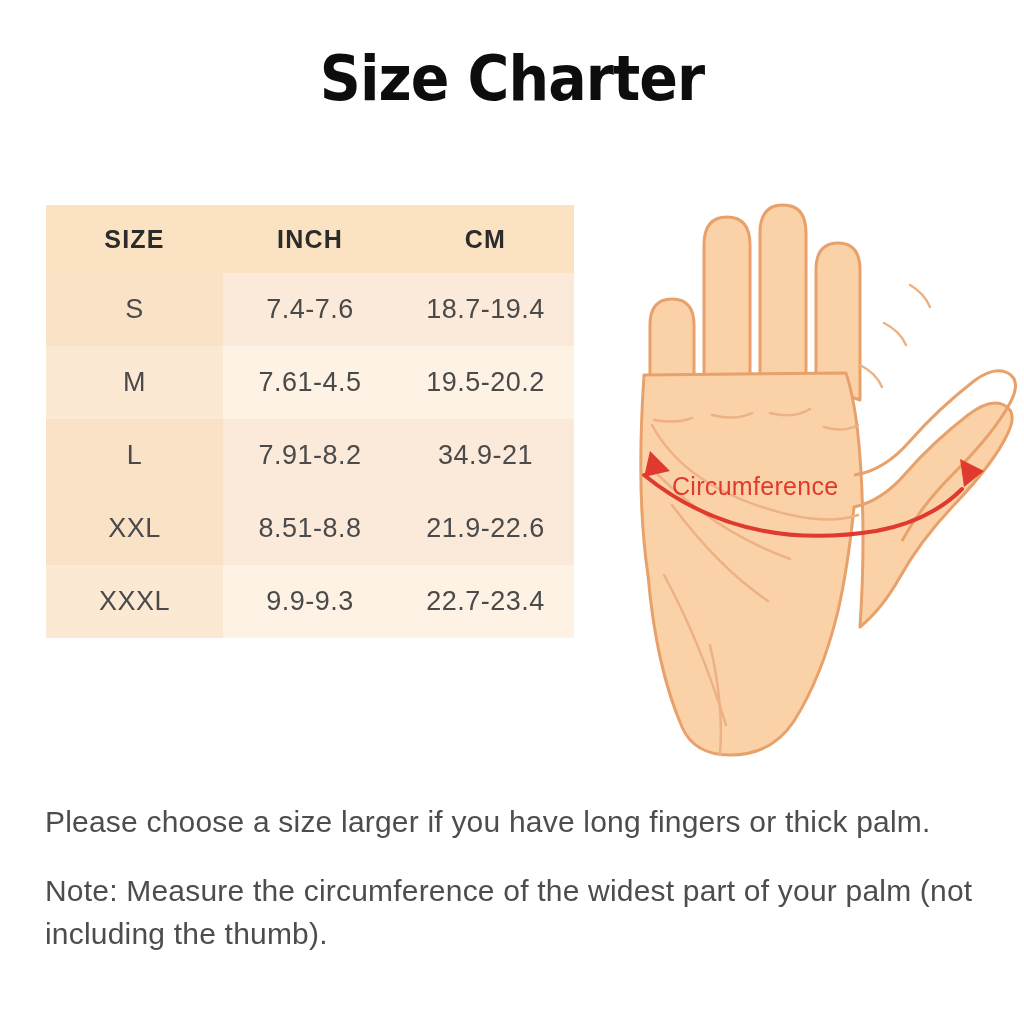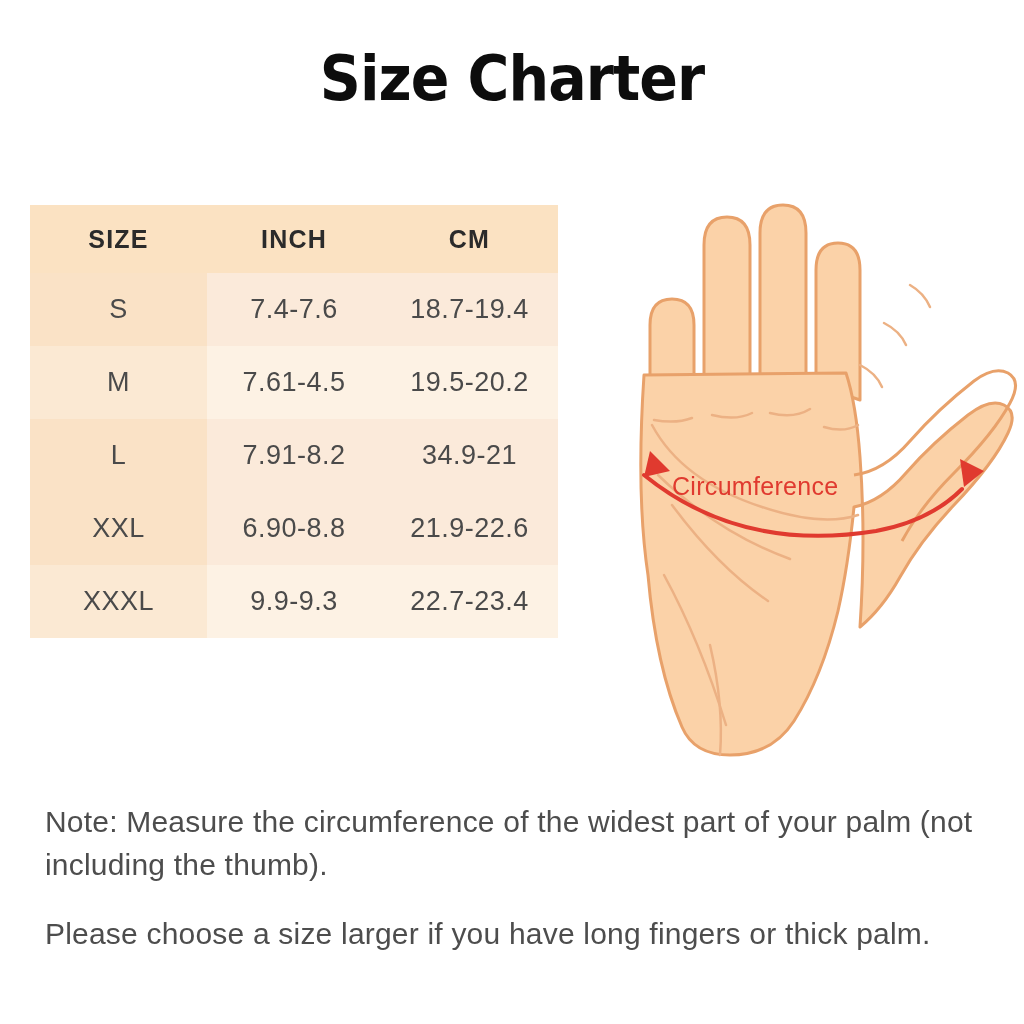--- a/index.html
+++ b/index.html
@@ -32,21 +32,21 @@
     font-weight: 700;
     font-size: 62px;
     letter-spacing: -1px;
     color: #0d0d0d;
     transform: scaleX(0.92);
   }
 
   
   .table-wrap {
     position: absolute;
-    left: 30px;
+    left: 46px;
     top: 205px;
     width: 522px;
   }
   table.size-table {
     border-collapse: collapse;
     width: 522px;
     table-layout: fixed;
   }
   table.size-table th {
     background: #fbe2c2;
@@ -140,21 +140,21 @@
           <td class="c-inch">7.61-4.5</td>
           <td class="c-cm">19.5-20.2</td>
         </tr>
         <tr class="alt">
           <td class="c-size">L</td>
           <td class="c-inch">7.91-8.2</td>
           <td class="c-cm">34.9-21</td>
         </tr>
         <tr class="alt">
           <td class="c-size">XXL</td>
-          <td class="c-inch">6.90-8.8</td>
+          <td class="c-inch">8.51-8.8</td>
           <td class="c-cm">21.9-22.6</td>
         </tr>
         <tr>
           <td class="c-size">XXXL</td>
           <td class="c-inch">9.9-9.3</td>
           <td class="c-cm">22.7-23.4</td>
         </tr>
       </tbody>
     </table>
   </div>
@@ -195,17 +195,17 @@
         <path d="M52 300 q96 78 232 56 q54 -10 86 -42" fill="none" stroke="#e03a2f" stroke-width="4" stroke-linecap="round"></path>
         <path d="M52 302 l6 -26 l20 20 Z" fill="#e03a2f"></path>
         <path d="M372 312 l-4 -28 l24 12 Z" fill="#e03a2f"></path>
       </g>
     </svg>
   </div>
 
   <div class="circ-label">Circumference</div>
 
   <div class="notes">
+    <div class="note-line">Please choose a size larger if you have long fingers or thick palm.</div>
     <div class="note-line">Note: Measure the circumference of the widest part of your palm (not including the thumb).</div>
-    <div class="note-line">Please choose a size larger if you have long fingers or thick palm.</div>
   </div>
 
 </div>
 
 </body></html>

